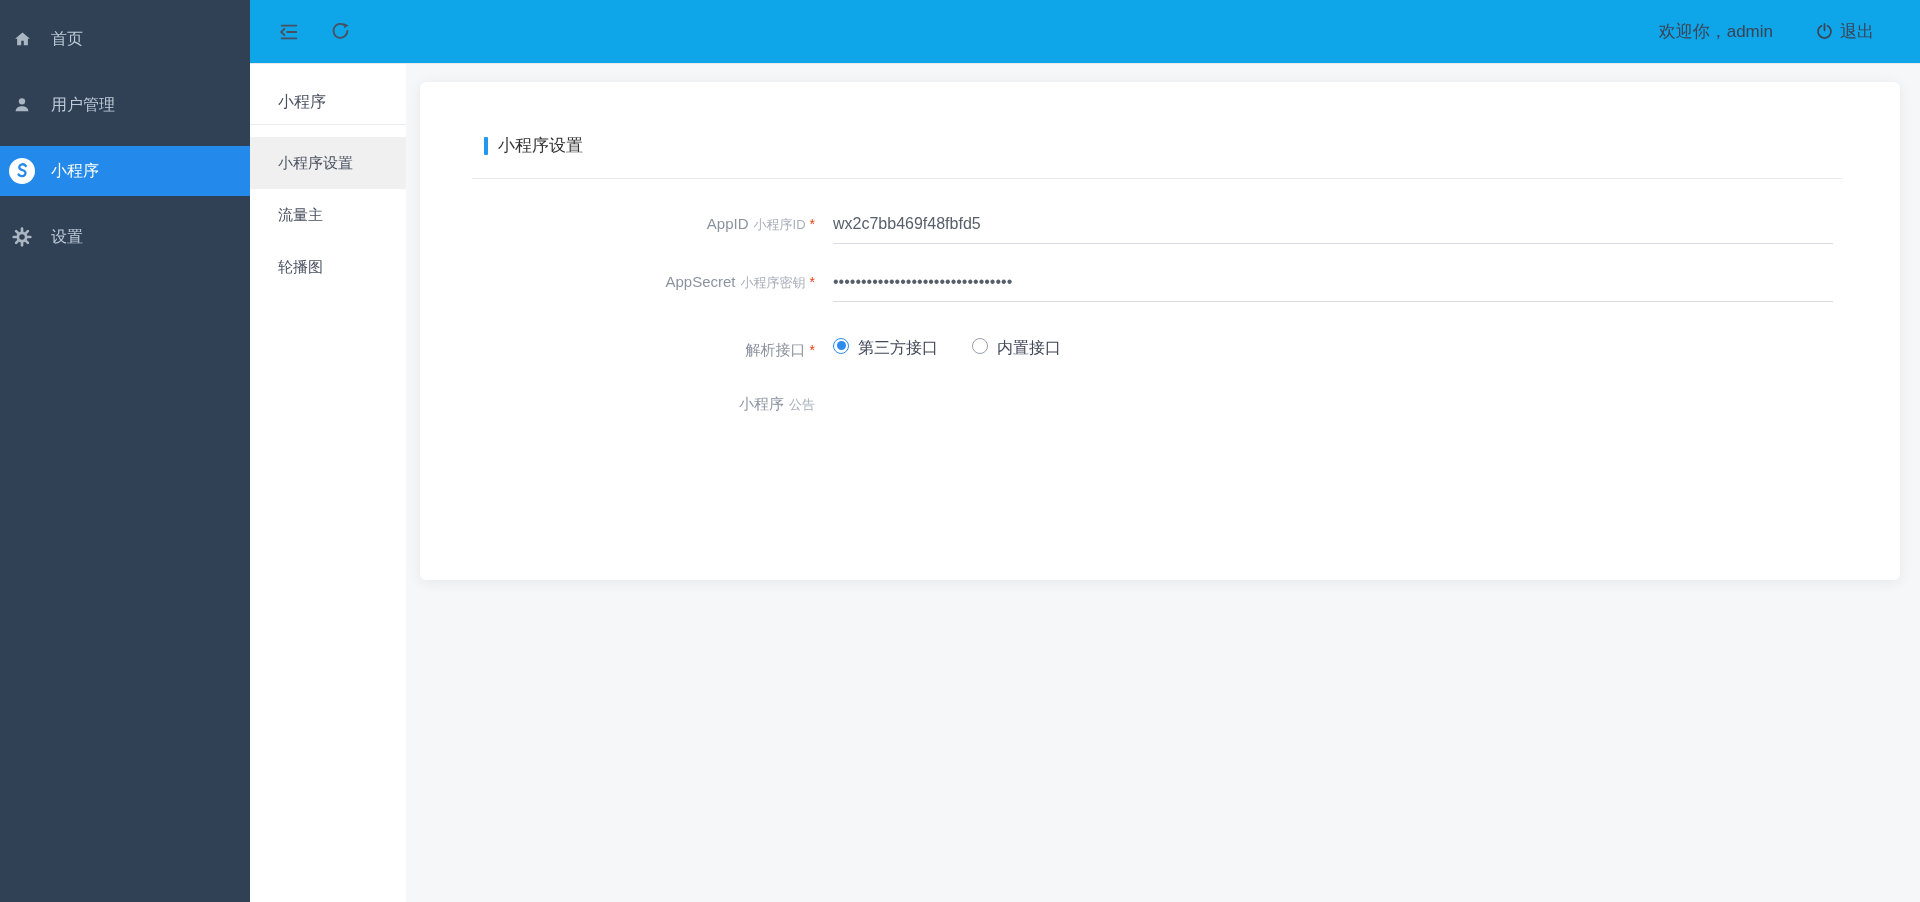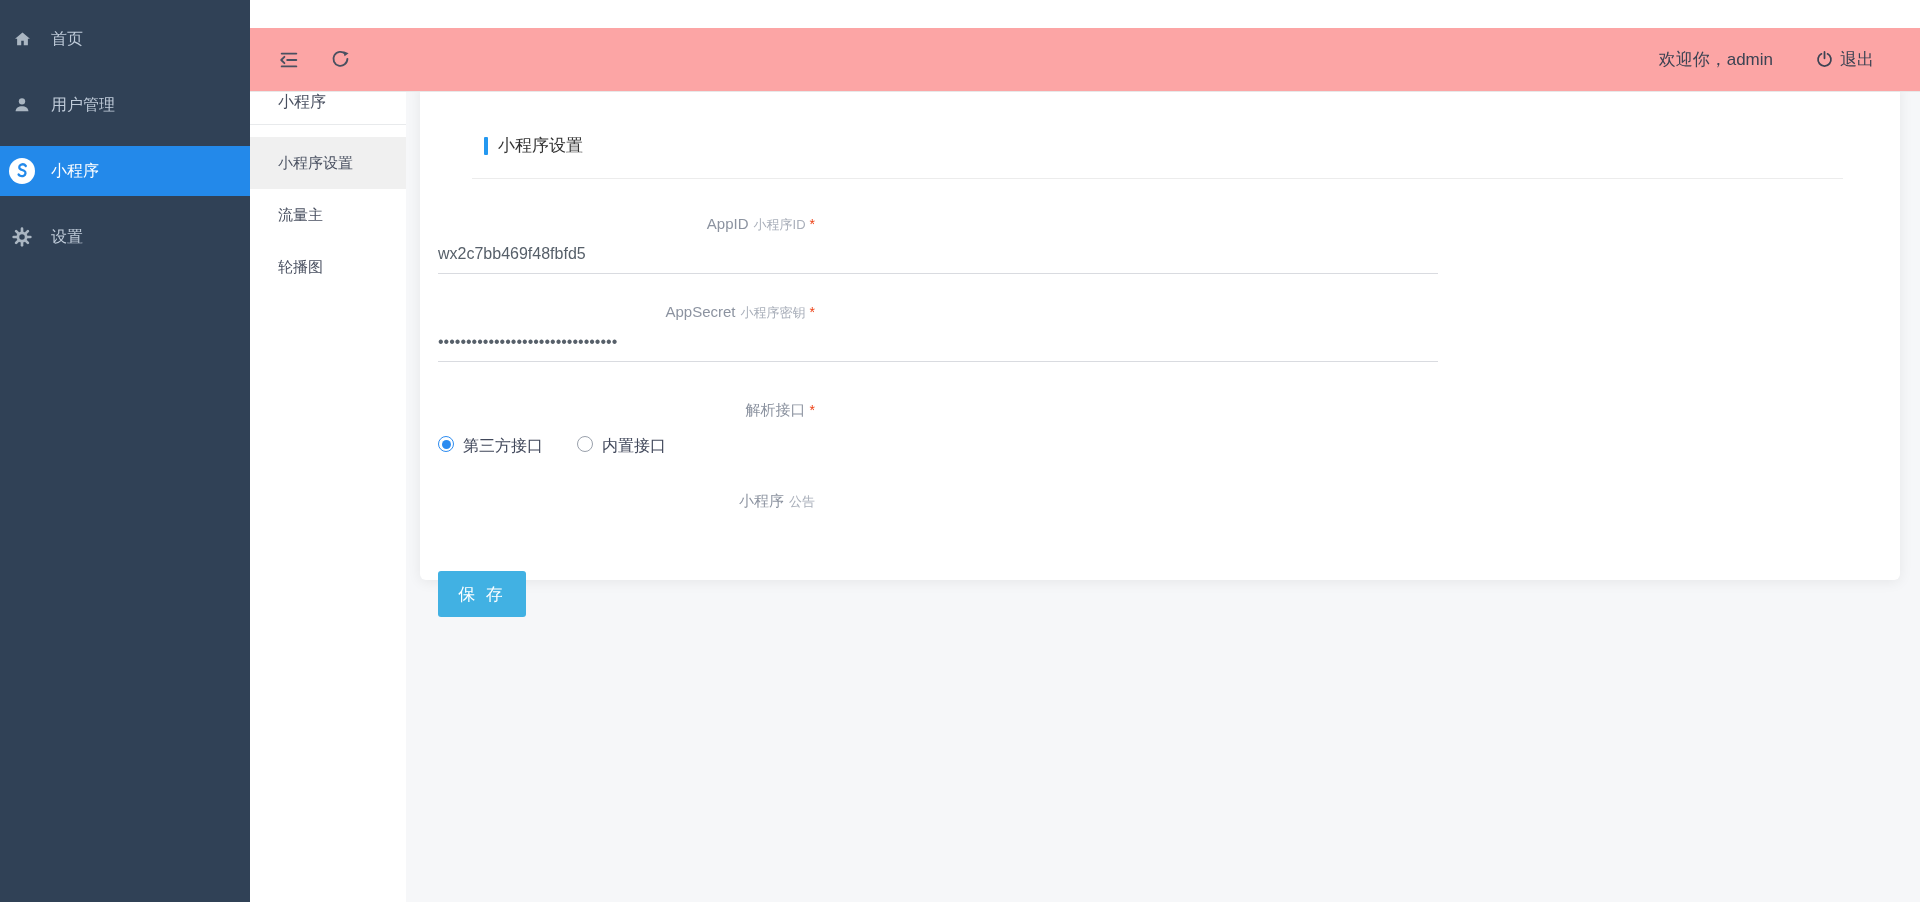--- a/index.html
+++ b/index.html
@@ -23,42 +23,42 @@
   .submenu { position:absolute; left:250px; top:64px; width:156px; bottom:0; background:#fff; z-index:2; }
   .submenu-header { margin-top:16px; height:44px; display:flex; align-items:center;
                     padding-left:28px; font-size:16px; color:#495060; }
   .submenu-divider { height:1px; background:#e8eaec; }
   .submenu-items { margin-top:12px; }
   .submenu-item { height:52px; display:flex; align-items:center; padding-left:28px;
                   font-size:15px; color:#495060; cursor:pointer; }
   .submenu-item.active { background:#f0f0f0; }
 
   
-  .topbar { position:absolute; left:250px; top:0; right:0; height:64px; background:#fca5a5;
-            border-bottom:1px solid #e8e8e8; display:flex; align-items:center; z-index:4;margin-top:28px; }
+  .topbar { position:absolute; left:250px; top:0; right:0; height:64px; background:#0ea5e9;
+            border-bottom:1px solid #e8e8e8; display:flex; align-items:center; z-index:4; }
   .tb-icon { color:#495060; display:flex; align-items:center; cursor:pointer; }
   .tb-fold { margin-left:28px; }
   .tb-refresh { margin-left:30px; }
   .tb-right { margin-left:auto; display:flex; align-items:center; padding-right:46px; }
   .welcome { font-size:17px; color:#3c4353; }
   .logout { display:flex; align-items:center; margin-left:42px; cursor:pointer;
             font-size:17px; color:#3c4353; }
   .logout svg { margin-right:6px; }
 
   
   .content { position:absolute; left:406px; top:64px; right:0; bottom:0; background:#f6f7f9; z-index:1; }
   .card { position:absolute; left:14px; top:18px; width:1480px; height:498px; background:#fff;
           border-radius:6px; box-shadow:0 2px 14px rgba(0,0,0,0.07); }
   .card-title-row { margin:52px 57px 0 64px; display:flex; align-items:center; }
   .title-accent { width:4px; height:18px; background:#2498f0; margin-right:10px; border-radius:1px; }
   .card-title { font-size:17px; color:#333; }
   .card-divider { height:1px; background:#ececec; margin:21px 57px 0 52px; }
 
   .form { display:flex; flex-direction:column; margin-top:25px; }
-  .form-row { display:flex; margin-bottom:18px;flex-direction:column; }
+  .form-row { display:flex; margin-bottom:18px; }
   .f-label { width:395px; text-align:right; padding-top:11px; font-size:15px;
              color:#8c93a0; white-space:nowrap; }
   .f-sub { font-size:13px; color:#a9afba; margin-left:5px; }
   .f-req { color:#ed4014; margin-left:4px; font-size:14px; }
   .f-control { margin-left:18px; width:1000px; }
   .f-input { display:block; width:100%; height:40px; border:none; border-bottom:1px solid #d9dbe0;
              font-size:16px; color:#57606a; background:transparent; outline:none; padding:0;
              font-family:inherit; }
 
   .row-radio { margin-bottom:24px; }
@@ -223,23 +223,20 @@
       </div>
 
       <div class="form-row">
         <div class="f-label">
           <span>小程序</span><span class="f-sub">公告</span>
         </div>
       </div>
 
       <div class="form-row row-save">
         <div class="f-label"></div>
-        <div class="f-control">
-          <button class="save-btn">保 存</button>
-        </div>
       </div>
 
     </div>
   </div>
 </div>
 
 <div class="corner-widget">
   <div class="cw-green"></div>
 </div>
 

